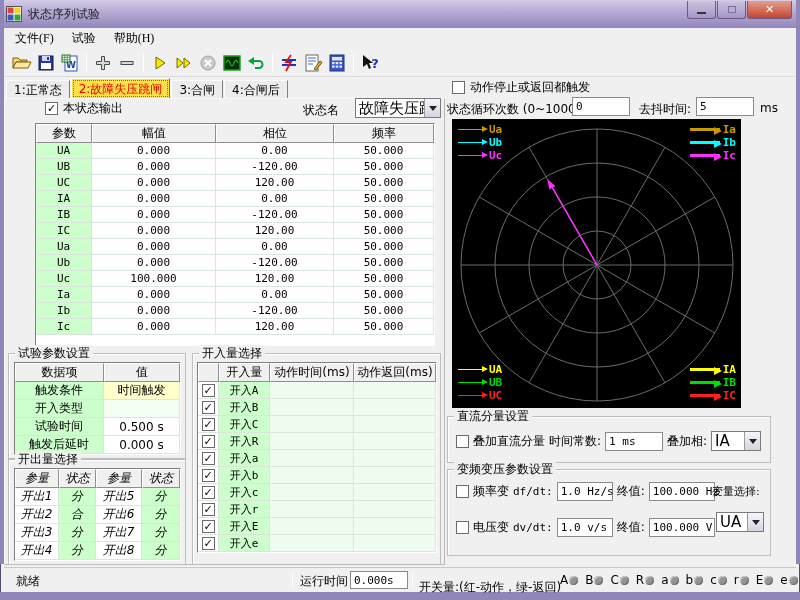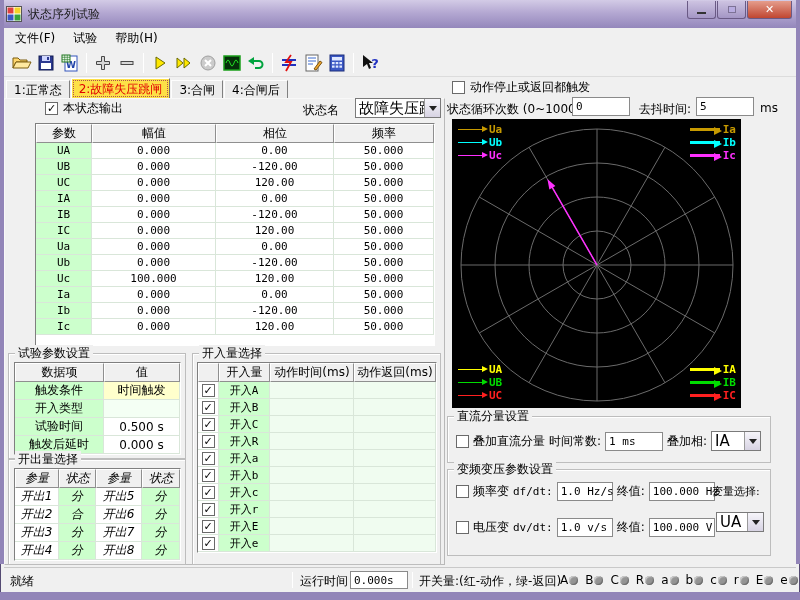--- a/index.html
+++ b/index.html
@@ -18,21 +18,21 @@
   .cap .minbar { width:9px; border-top:2px solid #333; margin-top:7px; }
   .cap .maxbox { width:8px; height:7px; border:1px solid #7d7296; background:#b8ace0; }
   .cap.close { width:45px; background:linear-gradient(#e59d8c,#c04631); color:#fff; font-weight:bold; font-size:11px; }
   .band { position:absolute; background:#9285b8; }
   .band.l { left:0; top:28; width:4px; height:564px; }
   .band.r { right:0; top:28; width:4px; height:564px; }
   .band.b { left:0; top:592px; width:800px; height:8px; }
 
   
   .menubar { position:absolute; left:4px; top:28px; width:792px; height:21px; background:#f0f0f0; display:flex; align-items:center; padding-left:2px; }
-  .menu-item { padding:6px 9px; }
+  .menu-item { padding:6px 9px;font-family:Liberation Serif, serif; }
   .toolbar { position:absolute; left:4px; top:49px; width:792px; height:28px; background:#f0f0f0; display:flex; align-items:center; padding-left:6px; border-bottom:1px solid #dcdcdc; }
   .tbtn { width:24px; height:24px; display:flex; align-items:center; justify-content:center; }
   .tsep { width:1px; height:20px; background:#9a9a9a; border-right:1px solid #ffffff; margin:0 4px; }
 
   
   .tabs-row { position:absolute; left:6px; top:79px; height:20px; display:flex; align-items:flex-end; }
   .tab { height:19px; line-height:18px; padding:0 7px; background:#ececec; border:1px solid;
     border-color:#fdfdfd #808080 #aaaaaa #fdfdfd; border-bottom:none; margin-right:1px; }
   .tab.selected { height:21px; line-height:20px; background:#fde047; color:#e00000; border-color:#ffffff #707070 #f0f0f0 #ffffff;
     outline:1px dotted #b05050; outline-offset:-3px; }
@@ -677,26 +677,26 @@
     <span class="lbl" style="left:264px; top:14px; font-size:11px;">变量选择:</span>
     <span class="sel" style="position:absolute; left:268px; top:42px; width:48px;">
       <span class="sel-text">UA</span>
       <span class="sel-btn">
           <span class="dn"></span>
         </span>
     </span>
   </div>
 
   <div class="statusbar">
-    <span class="lbl" style="left:6px; top:5px;">就绪</span>
+    <span class="lbl" style="left:12px; top:5px;">就绪</span>
     <div class="sb-div" style="left:288px;"></div>
     <span class="lbl" style="left:296px; top:5px;">运行时间</span>
     <div class="field" style="left:346px; top:3px; width:58px; height:18px;">0.000s</div>
     <div class="sb-div" style="left:408px;"></div>
-    <span class="lbl" style="left:415px; top:5px;">开关量:(红-动作，绿-返回)</span>
+    <span class="lbl" style="left:415px; top:11px;">开关量:(红-动作，绿-返回)</span>
     <div class="inds">
 
     <span class="ind">
           <span>A</span>
           <span class="dot"></span>
         </span>
         <span class="ind">
           <span>B</span>
           <span class="dot"></span>
         </span>

